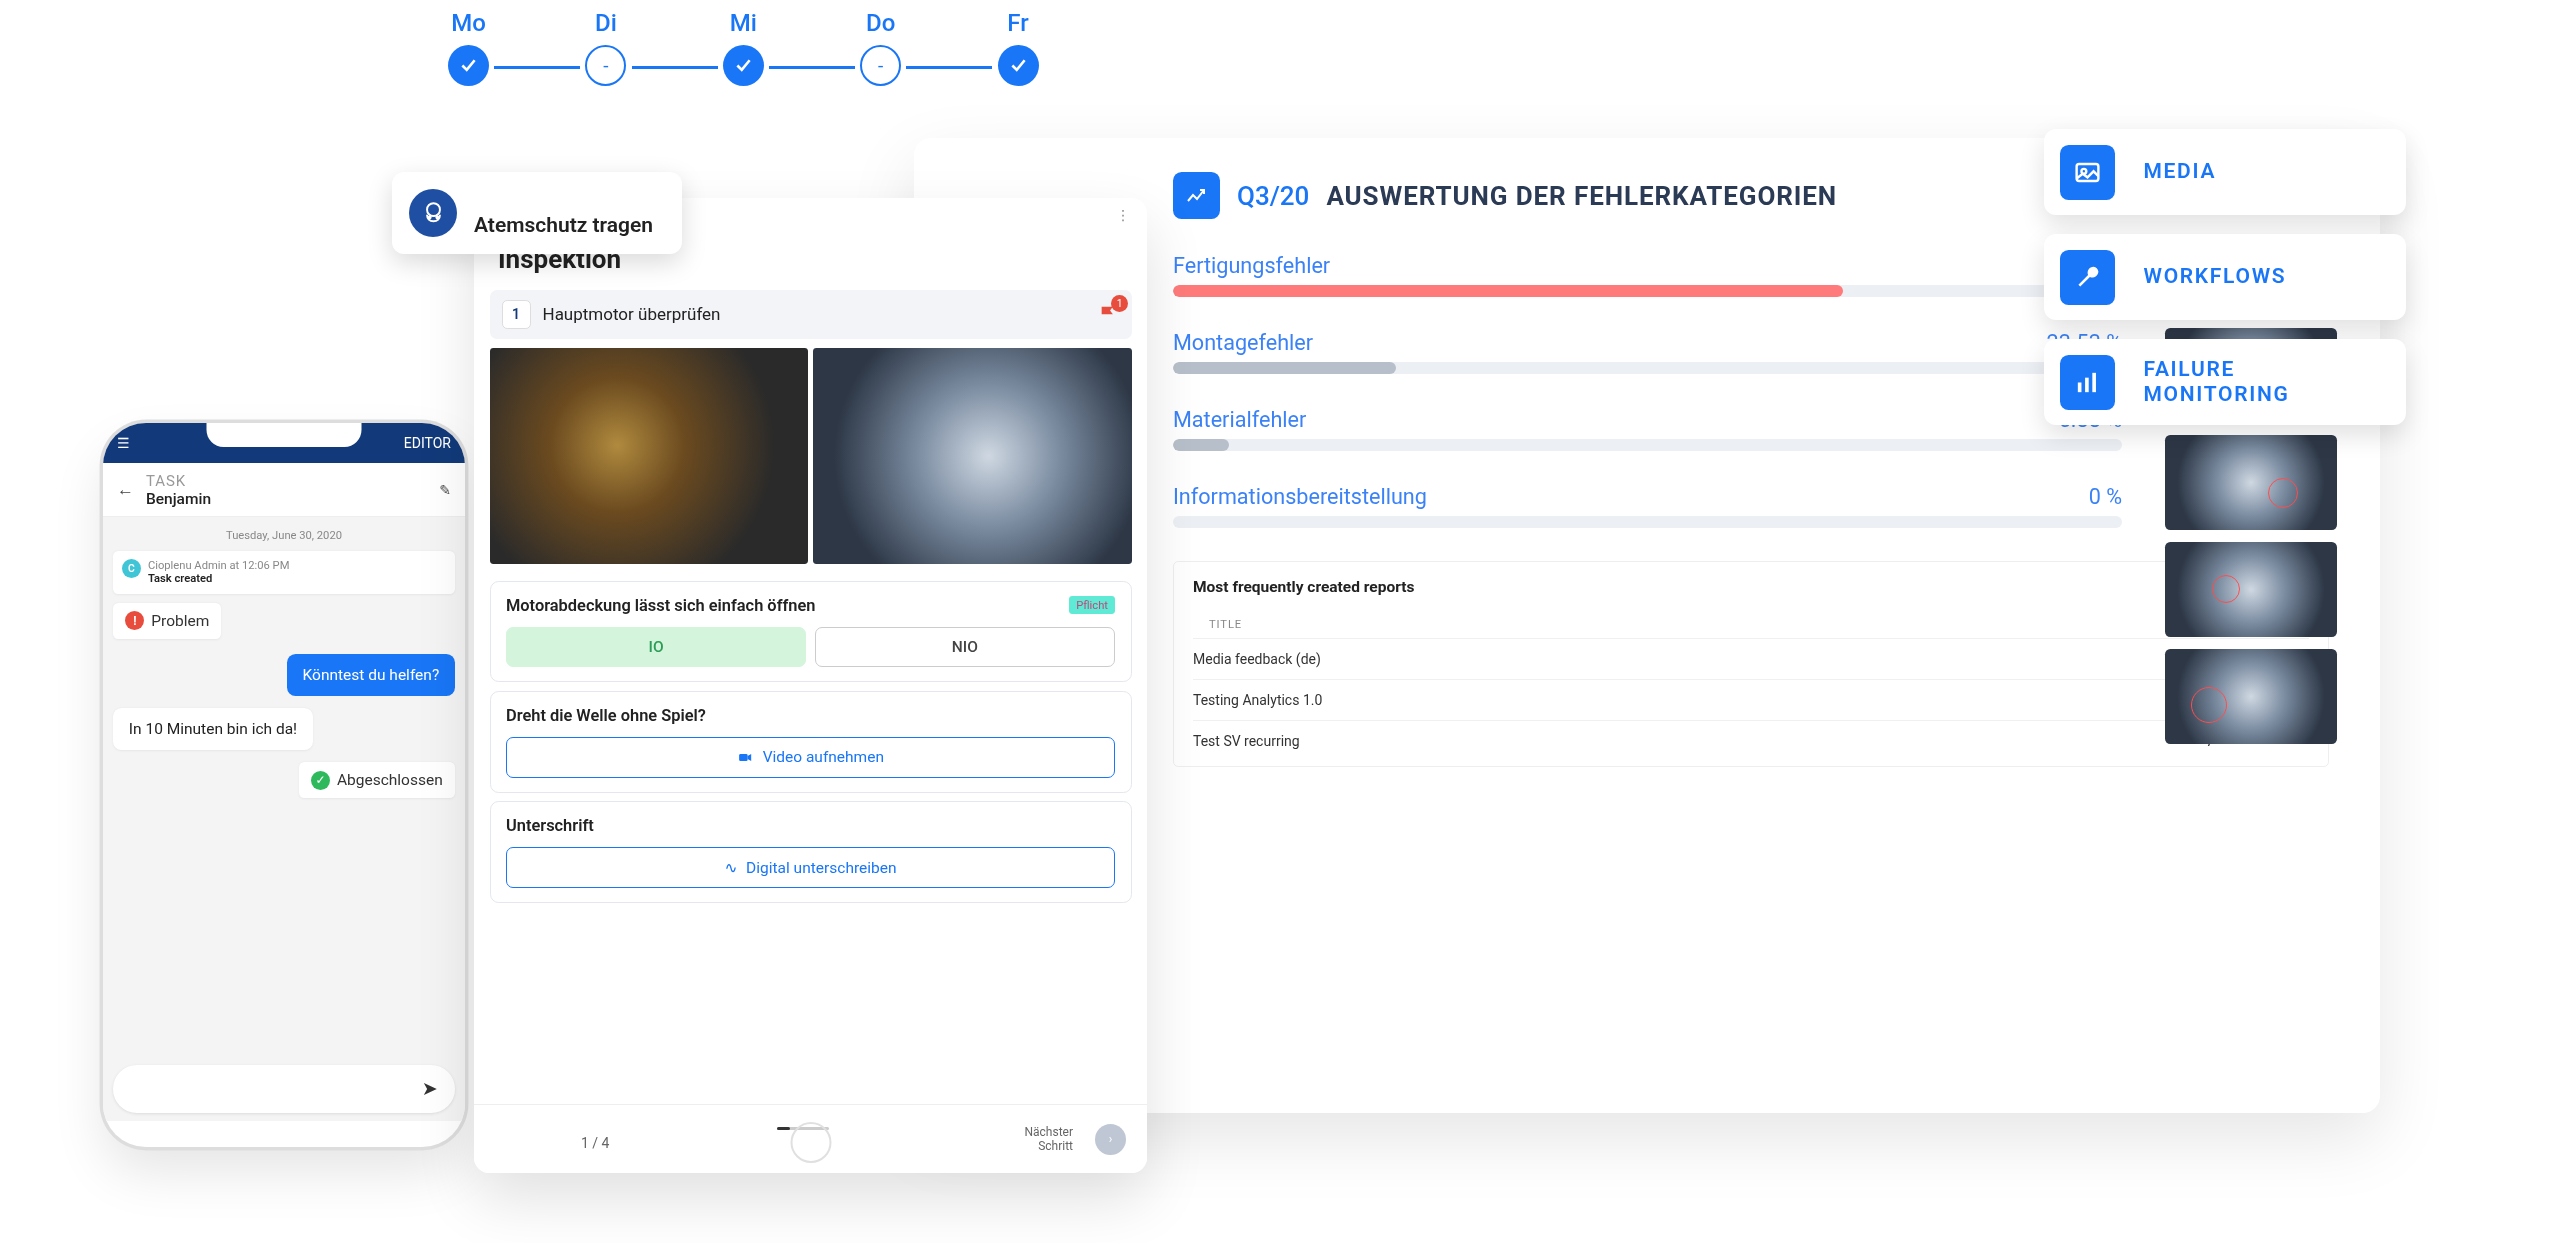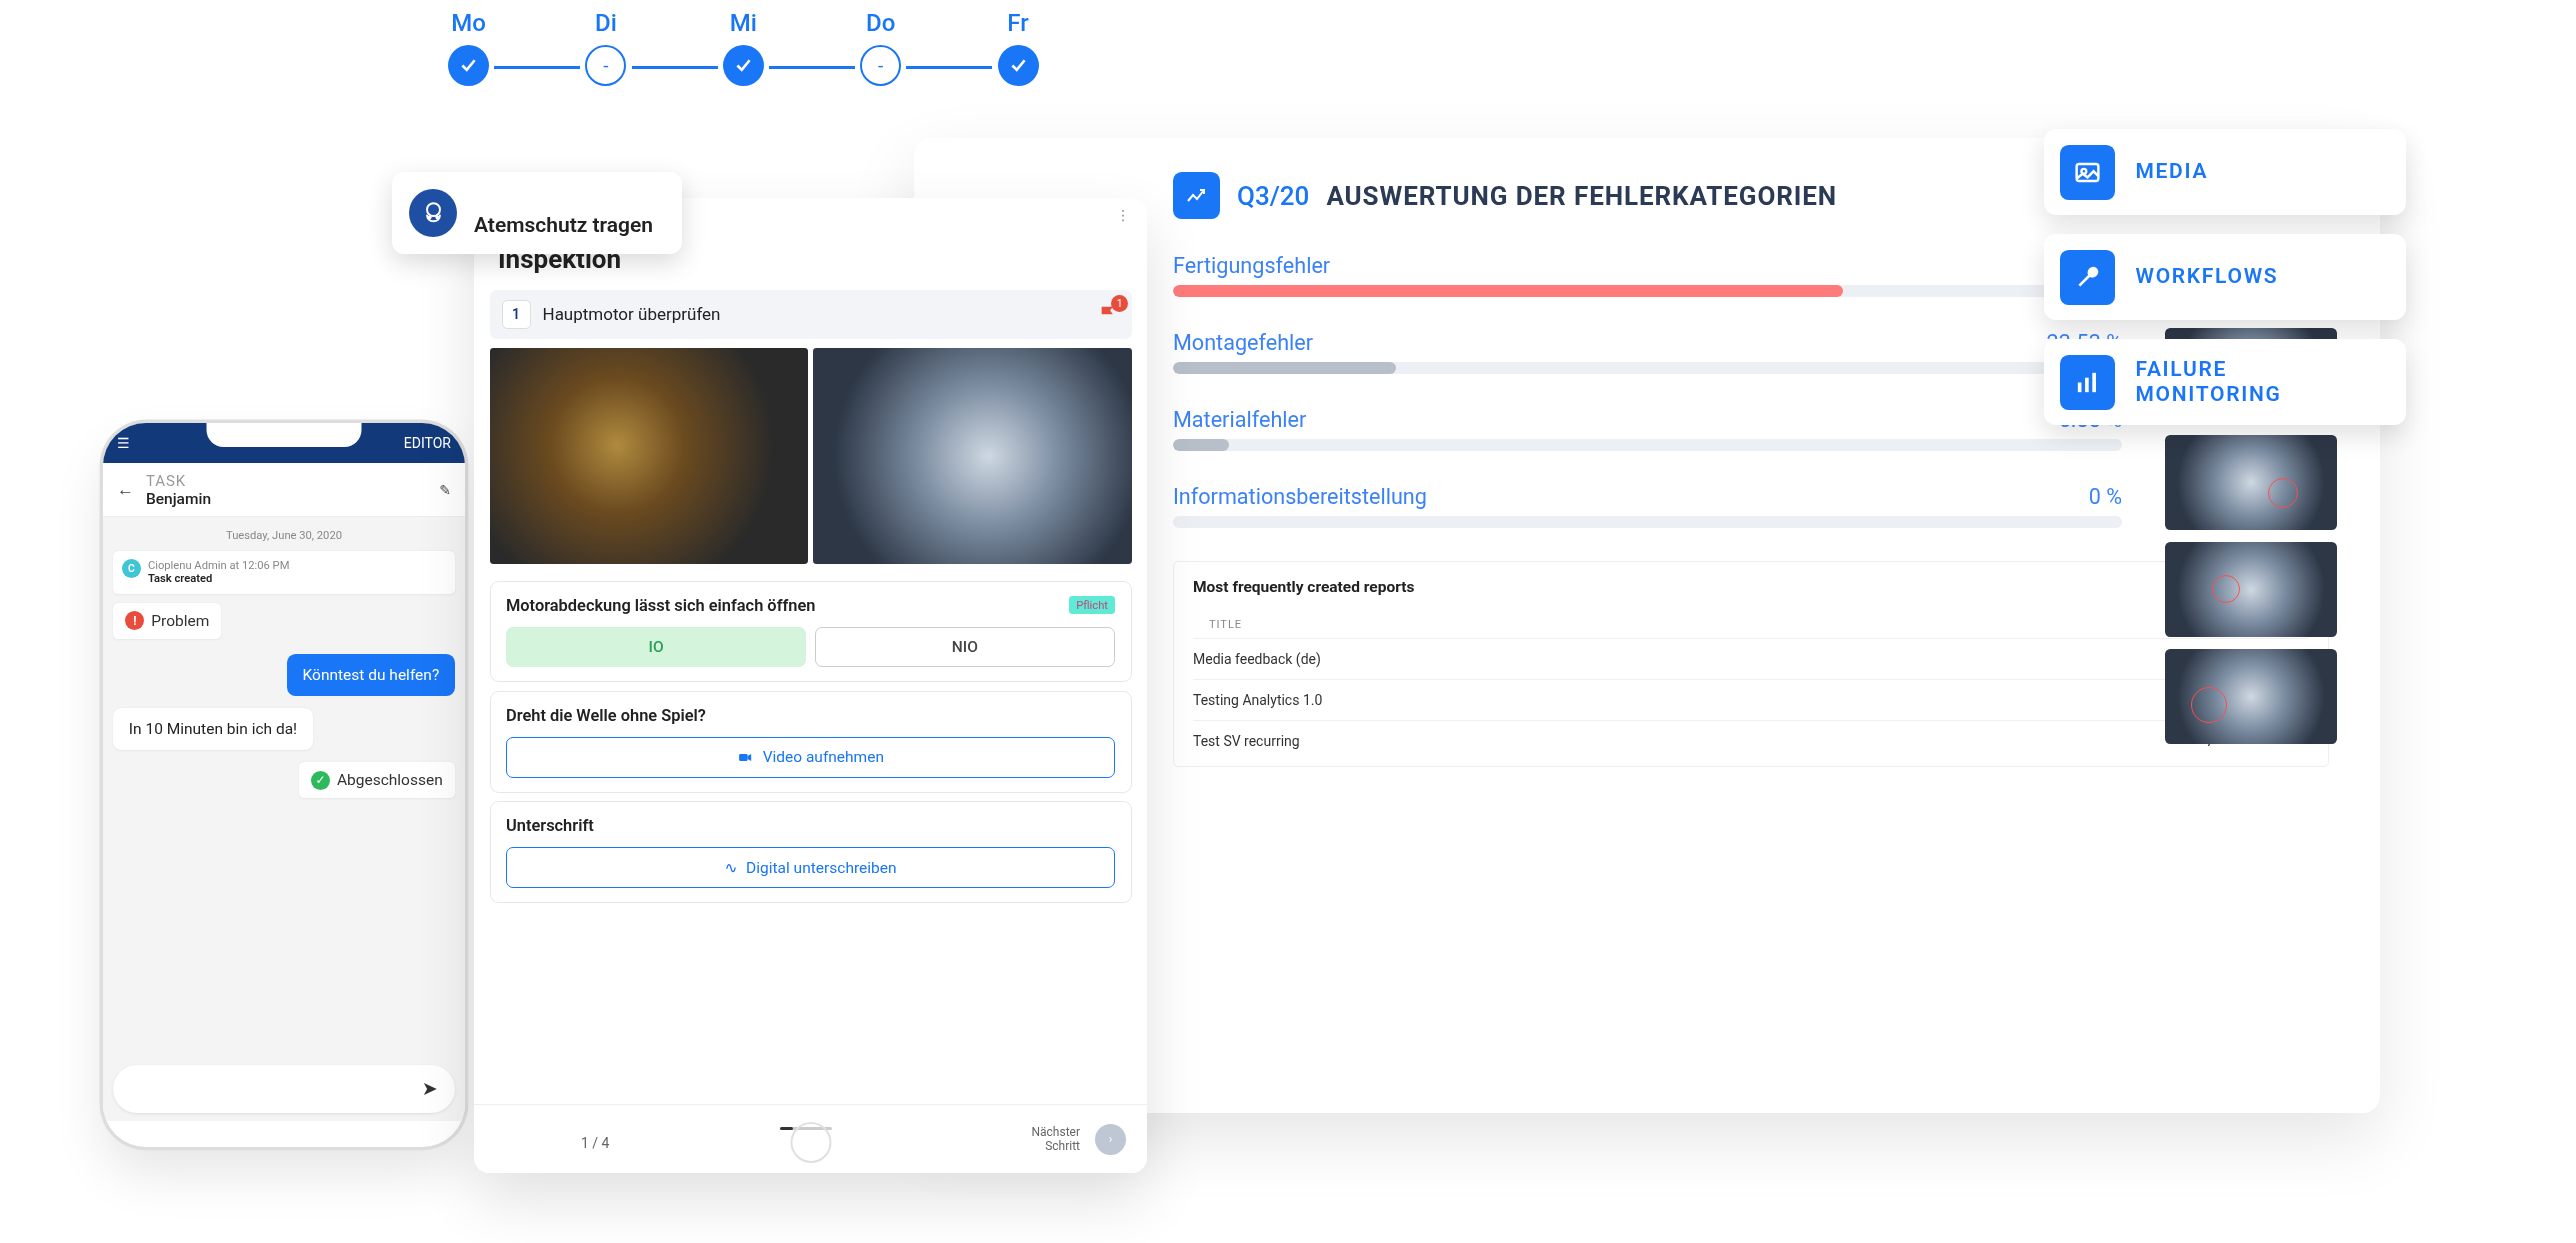--- a/index.html
+++ b/index.html
@@ -54,21 +54,21 @@
   .card-head { display:flex; justify-content:space-between; align-items:center; margin-bottom:12px;}
   .card-q { font-size:16.4px; font-weight:600; color:#222;}
   .pflicht { background:#5eead4; color:#c1487a; font-size:11.2px; padding:2.6px 7px; border-radius:3.4px;}
   .io-row { display:flex; gap:8.6px;}
   .io-btn { flex:1; padding:10.3px; border-radius:7px; text-align:center; font-size:15.5px; font-weight:500;}
   .io-yes { background:#d4f5dc; color:#2a9d56; border:0.9px solid #d4f5dc;}
   .io-no { background:#fff; border:0.9px solid #ccc; color:#444;}
   .blue-btn { border:1.7px solid #1976f6; color:#1976f6; border-radius:7px; padding:10.3px; text-align:center; display:flex; align-items:center; justify-content:center; gap:8.6px; font-size:15.5px;}
   .tab-foot { position:absolute; bottom:0; left:0; right:0; height:69px; background:#fff; border-top:0.9px solid #eee; display:flex; align-items:center; justify-content:space-between; padding:0 21px;}
   .page-ind { font-size:14px; color:#666; flex:1;}
-  .next-step { display:flex; align-items:center; gap:15px; font-size:12px; color:#666;}
+  .next-step { display:flex; align-items:center; gap:22px; font-size:12px; color:#666;}
   .next-circle{width:31px;height:31px;border-radius:50%;background:#bfc7d4;color:#fff;display:flex;align-items:center;justify-content:center;}
   .home-ind{position:absolute;bottom:10.3px;left:50%;transform:translateX(-50%);width:41px;height:41px;border:2.6px solid #e0e0e0;border-radius:50%;}
 
   
   .laptop { position:absolute; top:138px; left:914px; width:1466px; height:975px; background:#fff; border-radius:17px; box-shadow:0 26px 69px rgba(0,0,0,0.10); z-index:10; padding:34px 34px 34px 259px;}
   .dash-head { display:flex; align-items:center; gap:17px; margin-bottom:34px;}
   .dash-icon { width:47px;height:47px;background:#1976f6;border-radius:8.6px;display:flex;align-items:center;justify-content:center;color:#fff;}
   .q320 { color:#1976f6; font-size:26px; font-weight:500;}
   .dash-title { color:#2b3a55; font-size:26px; font-weight:700; letter-spacing:0.9px;}
   .metric { margin-bottom:33px; padding-right:224px;}
@@ -85,21 +85,21 @@
   .dthumb.d::after{width:34px;height:34px;top:38px;left:26px;}
   .reports { background:#fff; border:0.9px solid #eee; border-radius:5.2px; margin-top:26px; padding:15.5px 19px 5.2px; margin-right:17px;}
   .rep-title { font-size:15.5px; font-weight:700; color:#222; margin-bottom:15.5px;}
   .rep-head { display:flex; font-size:11.2px; color:#888; letter-spacing:0.9px; padding:7px 0;}
   .rep-head .c1{flex:1;margin-left:16px;} .rep-head .c2{width:103px;}
   .rep-row { display:flex; padding:12px 0; border-top:0.9px solid #f0f0f0; font-size:14px; color:#333;}
   .rep-row .c1{flex:1;} .rep-row .c2{width:103px;}
 
   
   .side-cards { position:absolute; top:129px; left:2044px; display:flex; flex-direction:column; gap:19px; z-index:50;}
-  .side-card { background:#fff; border-radius:12px; box-shadow:0 10.3px 26px rgba(0,0,0,0.12); padding:15.5px 26px 15.5px 15.5px; display:flex; align-items:center; gap:21px; min-width:362px;}
+  .side-card { background:#fff; border-radius:12px; box-shadow:0 10.3px 26px rgba(0,0,0,0.12); padding:15.5px 26px 15.5px 15.5px; display:flex; align-items:center; gap:29px; min-width:362px;}
   .side-icon { width:55px;height:55px;background:#1976f6;border-radius:8.6px;display:flex;align-items:center;justify-content:center;color:#fff;}
   .side-lbl { color:#1976f6; font-size:21px; font-weight:600; letter-spacing:1.7px; line-height:1.2;}
 
   svg { display:block; }
 </style>
 </head>
 <body>
 
 <div class="timeline" id="timeline">
     <div class="day-col">

